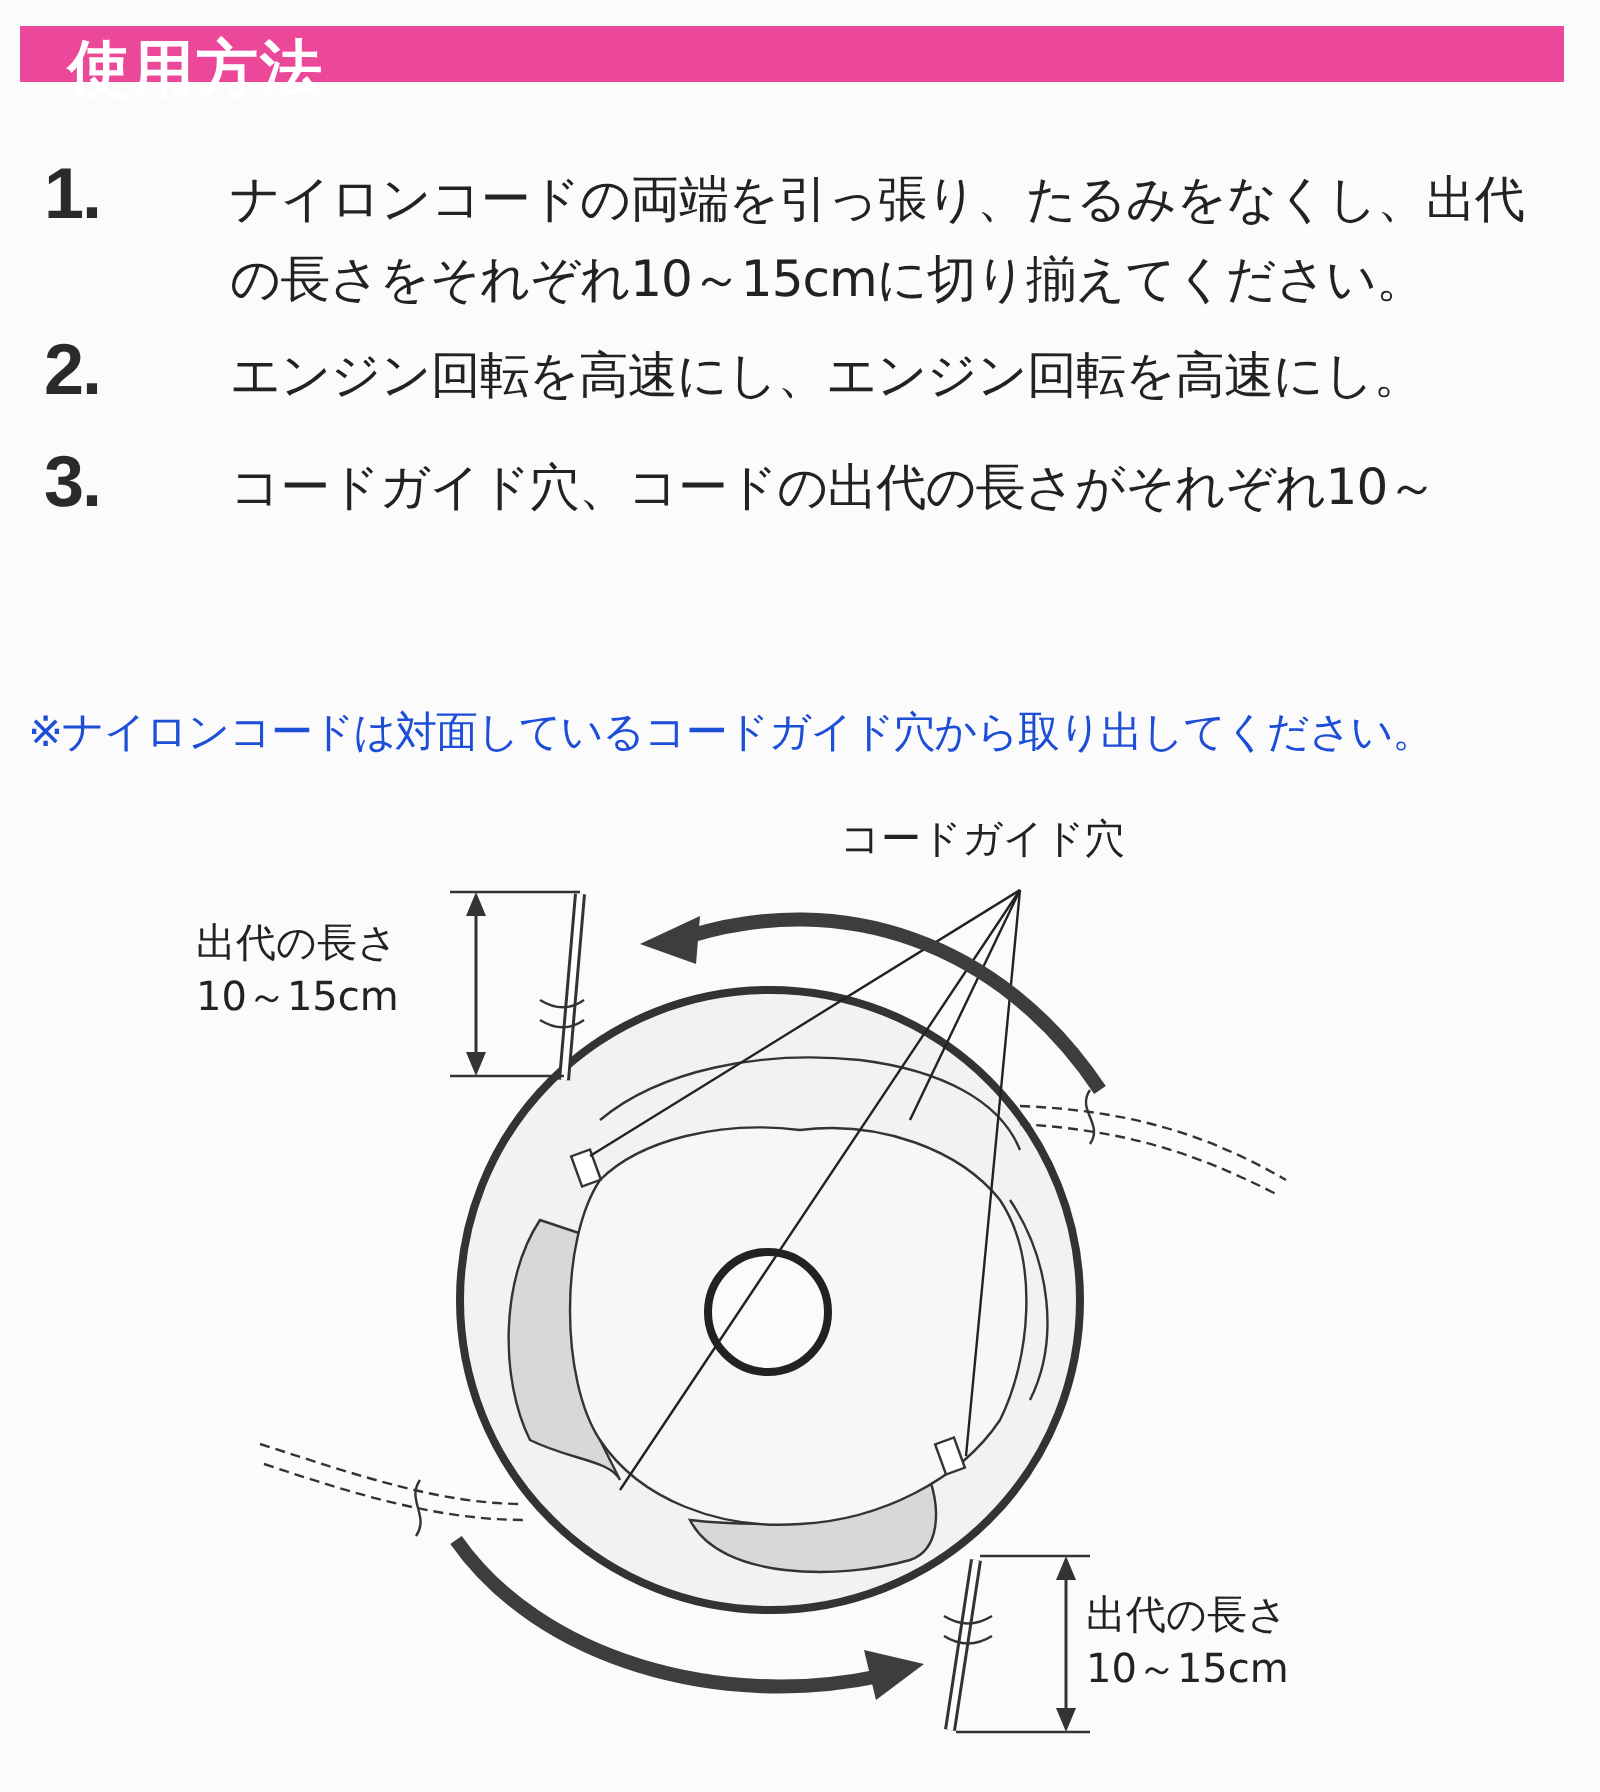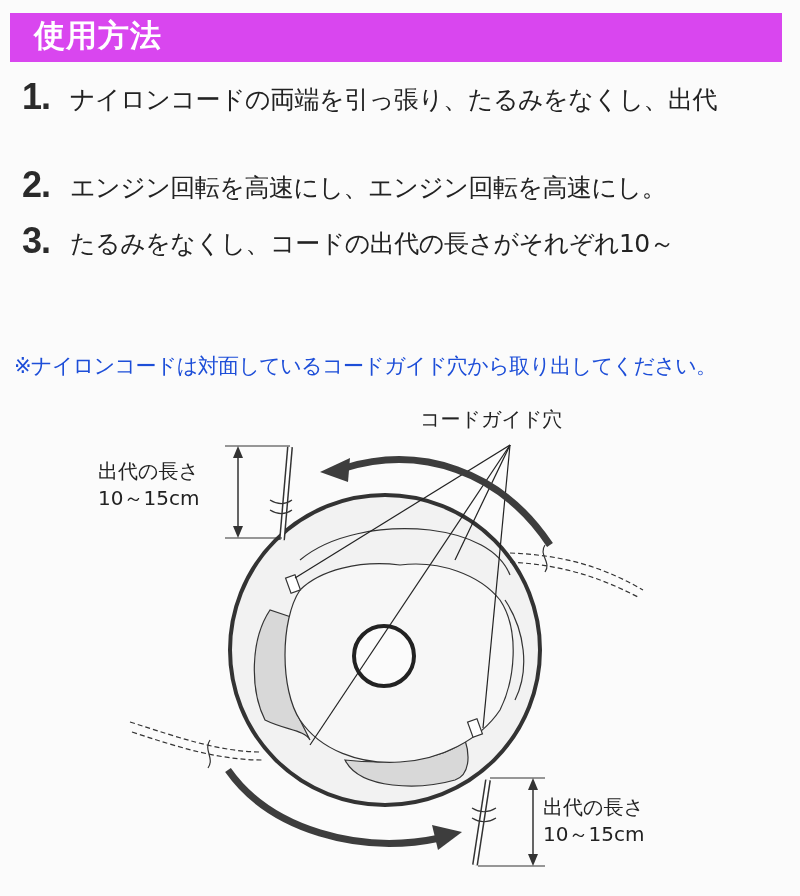--- a/index.html
+++ b/index.html
@@ -1,65 +1,66 @@
 <!DOCTYPE html>
 <html><head>
 <meta charset="utf-8">
 <style>
   html, body { margin: 0; padding: 0; }
   body {
     width: 800px; height: 896px; background: #fbfbfb; position: relative; overflow: hidden;
     font-family: "DejaVu Sans", "Liberation Sans", sans-serif; color: #1e1e1e;
   }
   .header-bar {
-    position: absolute; left: 10px; top: 13px; width: 772px; height: 49px;
-    background: #d946ef; box-sizing: border-box;
+    position: absolute; left: 10px; top: 13px; width: 772px; height: 28px;
+    background: #ec4899; box-sizing: border-box;
   }
   .header-title {
     position: absolute; left: 24px; top: 2px; font-size: 31px; font-weight: bold; color: #ffffff;
     letter-spacing: 1px; line-height: 40px;
   }
   .step { position: absolute; left: 22px; }
   .step-num {
     position: absolute; left: 0; top: -4px; font-size: 36px; font-weight: bold; color: #2a2a2a;
     font-family: "Liberation Sans", sans-serif; letter-spacing: -1px;
   }
   .step-text { position: absolute; left: 48px; top: 0; font-size: 25px; line-height: 40px; white-space: nowrap; color: #222; letter-spacing: -0.5px; }
-  .step-text div { height: 40px; }
+  .step-text div { height: 40px; margin-left: 45px; }
   .note {
     position: absolute; left: 14px; top: 352px; font-size: 21px; white-space: nowrap; color: #1d4ed8; letter-spacing: -0.6px;
   }
   .diagram { position: absolute; left: 0; top: 400px; width: 800px; height: 496px; }
   .label { position: absolute; font-size: 20px; line-height: 27px; color: #222; white-space: nowrap; }
 </style>
 </head>
 <body>
 
 <div class="header-bar">
   <div class="header-title">使用方法</div>
 </div>
 
 <div class="step" style="top:80px;">
   <div class="step-num">1.</div>
   <div class="step-text">
     <div>ナイロンコードの両端を引っ張り、たるみをなくし、出代</div>
+    <div>の長さをそれぞれ10～15cmに切り揃えてください。</div>
   </div>
 </div>
 
 <div class="step" style="top:168px;">
   <div class="step-num">2.</div>
   <div class="step-text">
     <div>エンジン回転を高速にし、エンジン回転を高速にし。</div>
   </div>
 </div>
 
 <div class="step" style="top:224px;">
   <div class="step-num">3.</div>
   <div class="step-text">
-    <div>たるみをなくし、コードの出代の長さがそれぞれ10～</div>
+    <div>コードガイド穴、コードの出代の長さがそれぞれ10～</div>
   </div>
 </div>
 
 <div class="note">※ナイロンコードは対面しているコードガイド穴から取り出してください。</div>
 
 <div class="diagram">
   <svg width="800" height="496" viewBox="0 400 800 496" style="position:absolute;left:0;top:0;">
 
     <circle cx="385" cy="650" r="155" fill="#f2f2f2" stroke="#333" stroke-width="4"></circle>
 

